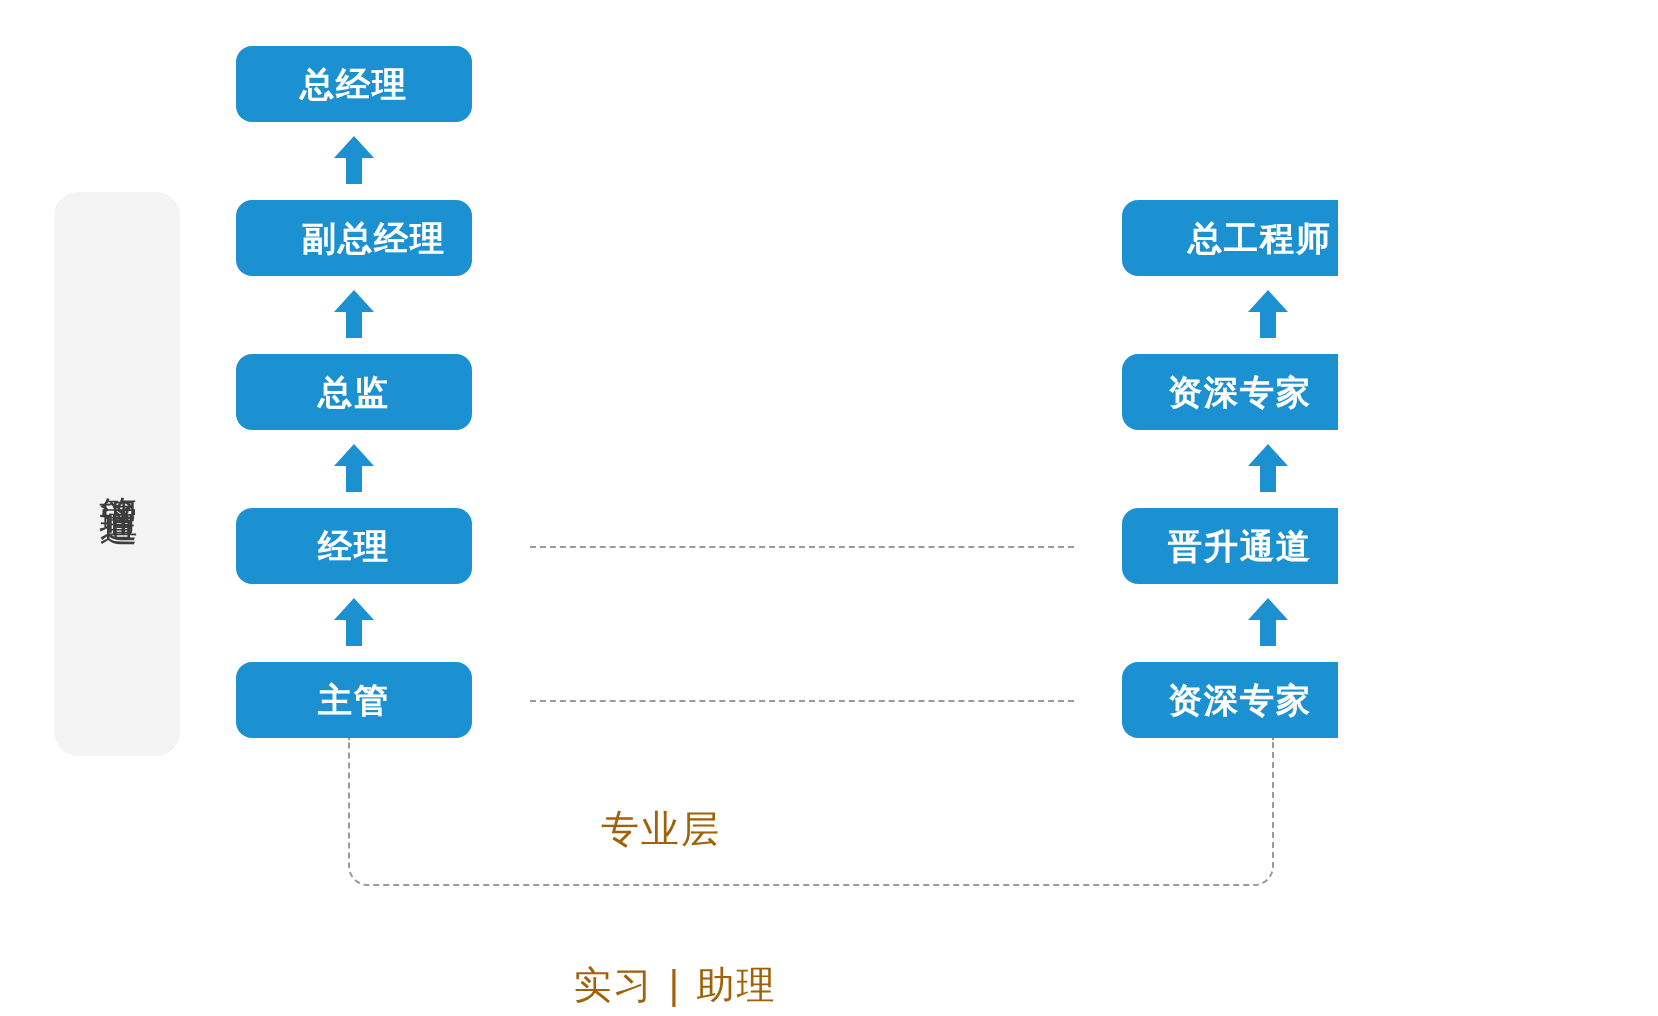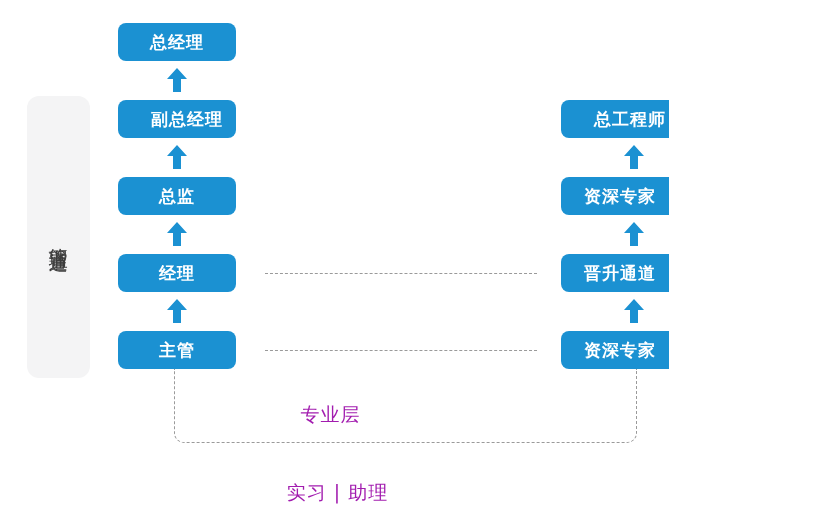--- a/index.html
+++ b/index.html
@@ -108,21 +108,21 @@
     border-bottom-left-radius: 10px;
     border-bottom-right-radius: 10px;
     box-sizing: border-box;
     pointer-events: none;
   }
 
   
   .caption {
     position: absolute;
     font-size: 19px;
-    color: #a21caf;
+    color: #a16207;
     letter-spacing: 1px;
     white-space: nowrap;
     text-align: center;
   }
   #caption-professional {
     left: 0; right: 0;
     margin: 0 auto;
     width: 200px;
     top: 402px;
     transform: translateX(-4px);

